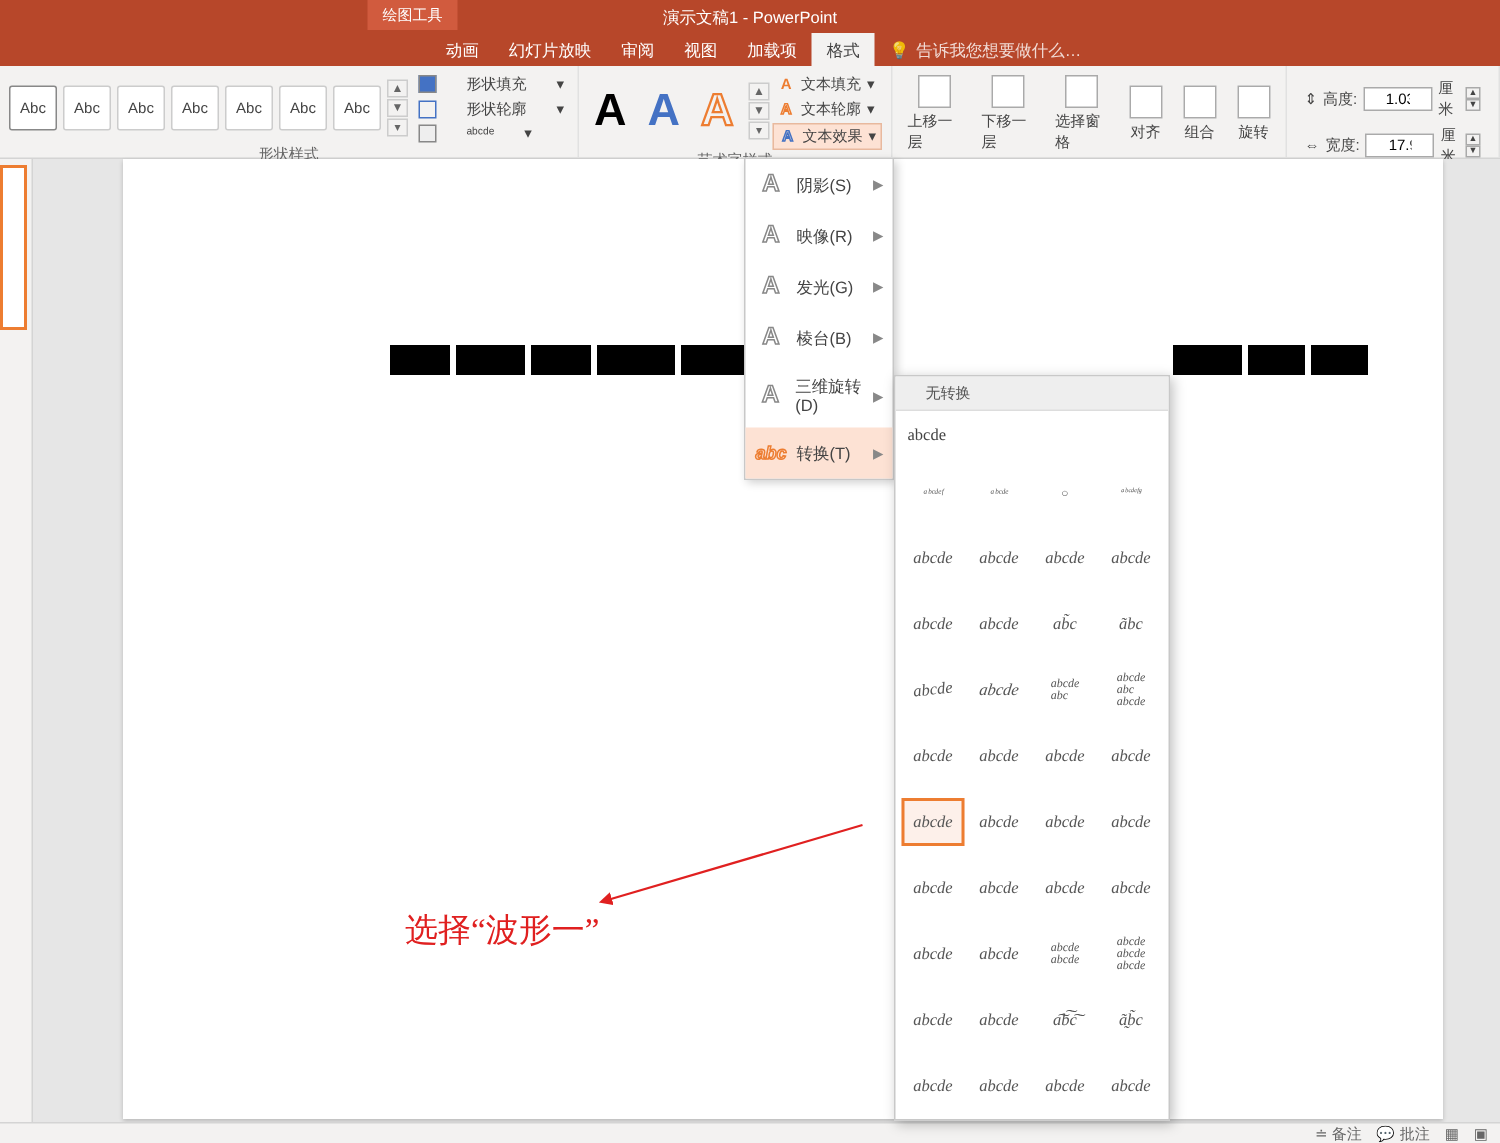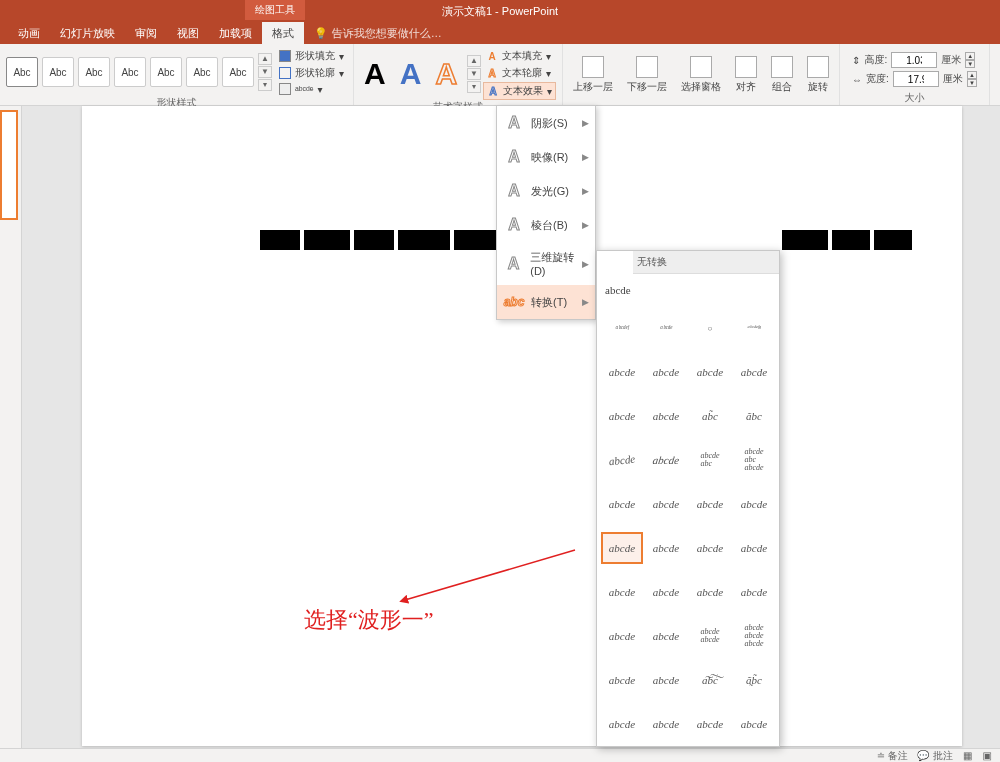--- a/index.html
+++ b/index.html
@@ -4,37 +4,37 @@
 <style>
 * { margin: 0; padding: 0; box-sizing: border-box; font-family: "Microsoft YaHei", sans-serif; }
 body { width: 1000px; height: 762px; background: #e6e6e6; overflow: hidden; position: relative; }
 
 
 .titlebar { height: 22px; background: #b7472a; display: flex; align-items: center; color: #fff; font-size: 11px; position: relative; }
 .titlebar .tool-tab { position: absolute; left: 245px; top: 0; background: #d15b3e; padding: 3px 10px; font-size: 10px; }
 .titlebar .title { position: absolute; left: 50%; transform: translateX(-50%); font-size: 11px; }
 
 
-.ribbon-tabs { height: 22px; background: #b7472a; display: flex; align-items: center; padding-left: 8px; color: #fff; font-size: 11px; }
+.ribbon-tabs { height: 22px; background: #b7472a; display: flex; align-items: center; padding-left: 8px; color: #fff; font-size: 11px; justify-content: center; }
 .ribbon-tabs .tab { padding: 4px 10px; cursor: pointer; }
 .ribbon-tabs .tab.active { background: #f3f2f1; color: #444; }
 .ribbon-tabs .tell-me { margin-left: 10px; opacity: 0.8; display: flex; align-items: center; gap: 4px; }
 
 
 .ribbon { height: 62px; background: #f3f2f1; border-bottom: 1px solid #d4d4d4; display: flex; }
 .group { border-right: 1px solid #e1e1e1; padding: 4px 6px; display: flex; flex-direction: column; justify-content: space-between; position: relative; }
 .group-label { font-size: 10px; color: #666; text-align: center; padding-bottom:1px;}
 .shape-styles { display: flex; gap: 4px; align-items: center; }
 .style-box { width: 32px; height: 30px; border: 1px solid #ccc; background: #fff; display: flex; align-items: center; justify-content: center; font-size: 10px; color: #444; border-radius: 2px; cursor: pointer; }
 .style-box:first-child { border-color: #888; }
 .style-more { width: 14px; display: flex; flex-direction: column; font-size: 8px; color: #666; gap:1px; }
 .style-more span{border:1px solid #ccc; text-align:center; line-height:10px; height:12px;}
 
 .fill-col { display: flex; flex-direction: column; gap: 1px; font-size: 10px; color: #444; padding-left: 4px; }
-.fill-col div { display: flex; align-items: center; gap: 4px; cursor: pointer; padding: 1px 3px; white-space:nowrap; }
+.fill-col div { display: flex; align-items: center; gap: 20px; cursor: pointer; padding: 1px 3px; white-space:nowrap; }
 .fill-col .sw { width: 12px; height: 12px; border: 1px solid #888; display:inline-block; }
 
 .wordart-group { display:flex; align-items:center; gap:6px; }
 .wa-letter { font-size: 30px; font-family: Arial; font-weight: bold; padding: 0 4px; cursor:pointer; }
 .wa1 { color: #000; }
 .wa2 { color: #4472c4; }
 .wa3 { color: transparent; -webkit-text-stroke: 1.5px #ed7d31; }
 
 .textfx-col { display:flex; flex-direction:column; gap:1px; font-size:10px; color:#444; padding-left:2px;}
 .textfx-col div { display:flex; align-items:center; gap:4px; padding:1px 3px; cursor:pointer; white-space:nowrap;}
@@ -64,29 +64,29 @@
 
 
 .fx-menu { position: absolute; top: 105px; left: 496px; width: 100px; background: #fff; border: 1px solid #c8c8c8; box-shadow: 2px 2px 6px rgba(0,0,0,0.2); font-size: 11px; color: #444; z-index: 10; }
 .fx-item { display:flex; align-items:center; padding:8px 8px; gap:8px; cursor:pointer; position:relative; }
 .fx-item .arw { position:absolute; right:6px; font-size:9px; color:#888;}
 .fx-item.hl { background:#fde2d4; }
 .fx-item .fxic { width:18px; height:18px; display:flex; align-items:center; justify-content:center; font-family:Arial; font-weight:bold; font-size:16px; color:transparent; -webkit-text-stroke:1px #888;}
 
 
 .transform-panel { position:absolute; top:250px; left:596px; width:184px; background:#fff; border:1px solid #c8c8c8; box-shadow:2px 2px 8px rgba(0,0,0,0.25); z-index:11; font-size:10px; color:#444; max-height:510px; overflow:hidden;}
-.tp-header { background:#eee; padding:4px 4px; font-size:10px; color:#555; border-bottom:1px solid #ddd;margin-left:36px; }
+.tp-header { background:#eee; padding:4px 20px; font-size:10px; color:#555; border-bottom:1px solid #ddd; }
 .tp-row { display:flex; padding:6px 4px; gap:2px;}
 .tp-cell { width:42px; height:32px; display:flex; align-items:center; justify-content:center; font-family:"Times New Roman",serif; font-size:11px; color:#555; cursor:pointer; font-style:italic;}
 .tp-cell.selected { border:2px solid #ed7d31; background:#fdf0ea; }
 .tp-none { padding:10px 8px; font-family:"Times New Roman"; font-size:11px;}
 .tp-header:first-child{border-top:none;}
 
 
-.annot { position:absolute; top:605px; left:270px; color:#e02020; font-size:22px; font-family:"SimSun","宋体"; z-index:5;margin-left:34px;}
+.annot { position:absolute; top:605px; left:270px; color:#e02020; font-size:22px; font-family:"SimSun","宋体"; z-index:5;}
 .arrow-svg { position:absolute; top:545px; left:390px; z-index:5;}
 
 
 .statusbar { position:absolute; bottom:0; left:0; right:0; height:14px; background:#f3f2f1; border-top:1px solid #d4d4d4; font-size:10px; color:#666; display:flex; justify-content:flex-end; align-items:center; padding-right:8px; gap:10px;}
 .statusbar .sbtn { cursor:pointer; }
 </style>
 </head>
 <body>
 
 <div class="titlebar">
@@ -147,21 +147,21 @@
       </div>
       <div class="textfx-col">
         <div><span class="ic" style="color:#ed7d31;">A</span><span>文本填充</span> ▾</div>
         <div><span class="ic" style="-webkit-text-stroke:1px #ed7d31;color:transparent;">A</span><span>文本轮廓</span> ▾</div>
         <div class="open"><span class="ic" style="-webkit-text-stroke:1px #4472c4;color:transparent;">A</span><span>文本效果</span> ▾</div>
       </div>
     </div>
     <div class="group-label">艺术字样式</div>
   </div>
 
-  <div class="group" style="flex-direction:row;">
+  <div class="group" style="flex-direction:column;">
     <div class="arrange-group">
       <div class="arrange-btn">
           <div class="icn"></div>
           <span>上移一层</span>
         </div>
       <div class="arrange-btn">
           <div class="icn"></div>
           <span>下移一层</span>
         </div>
       <div class="arrange-btn">

